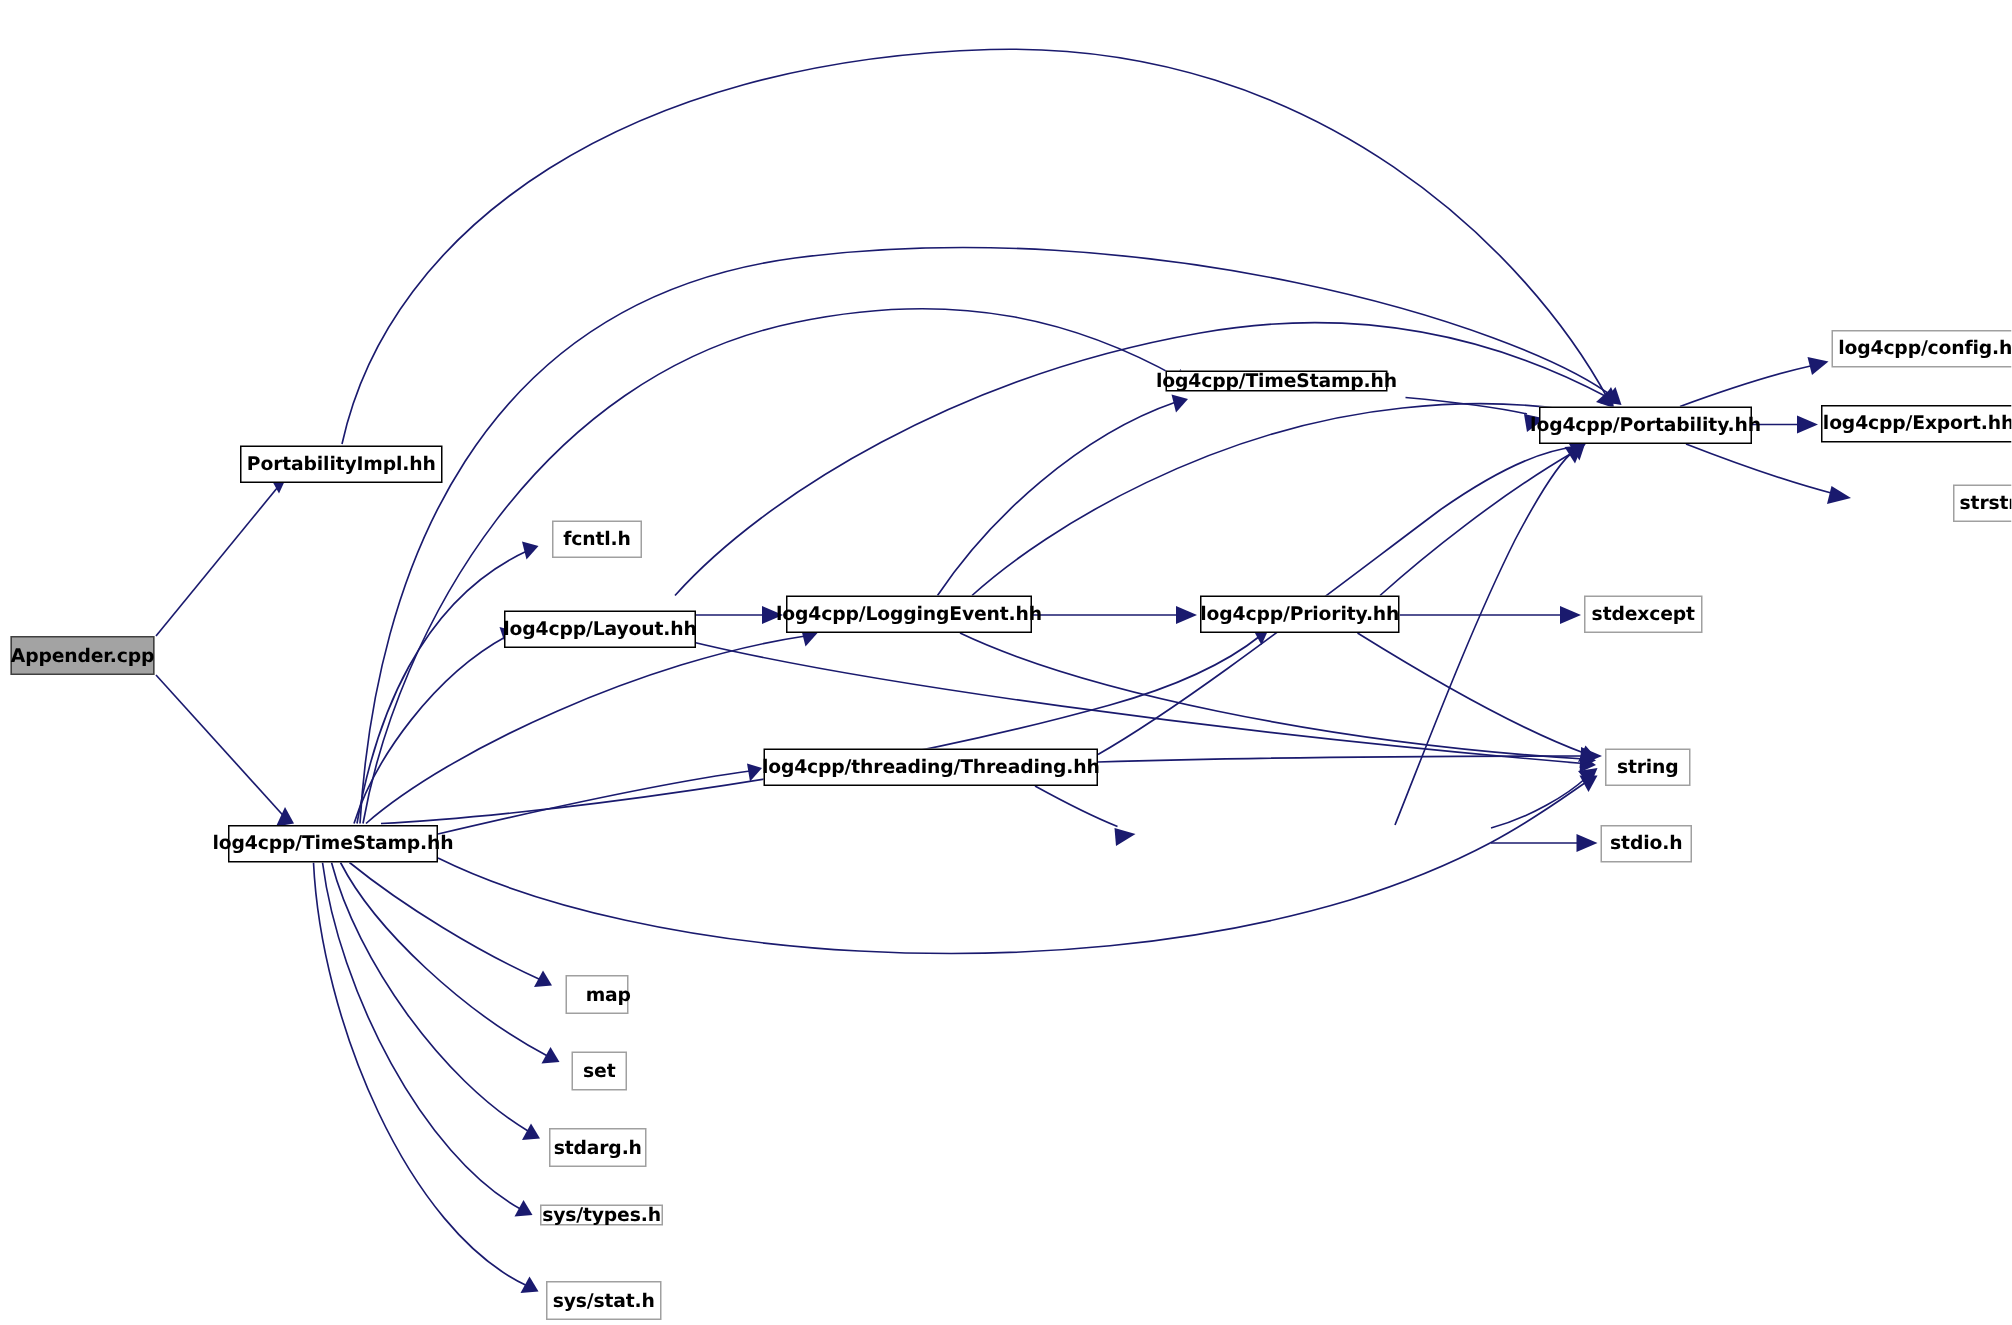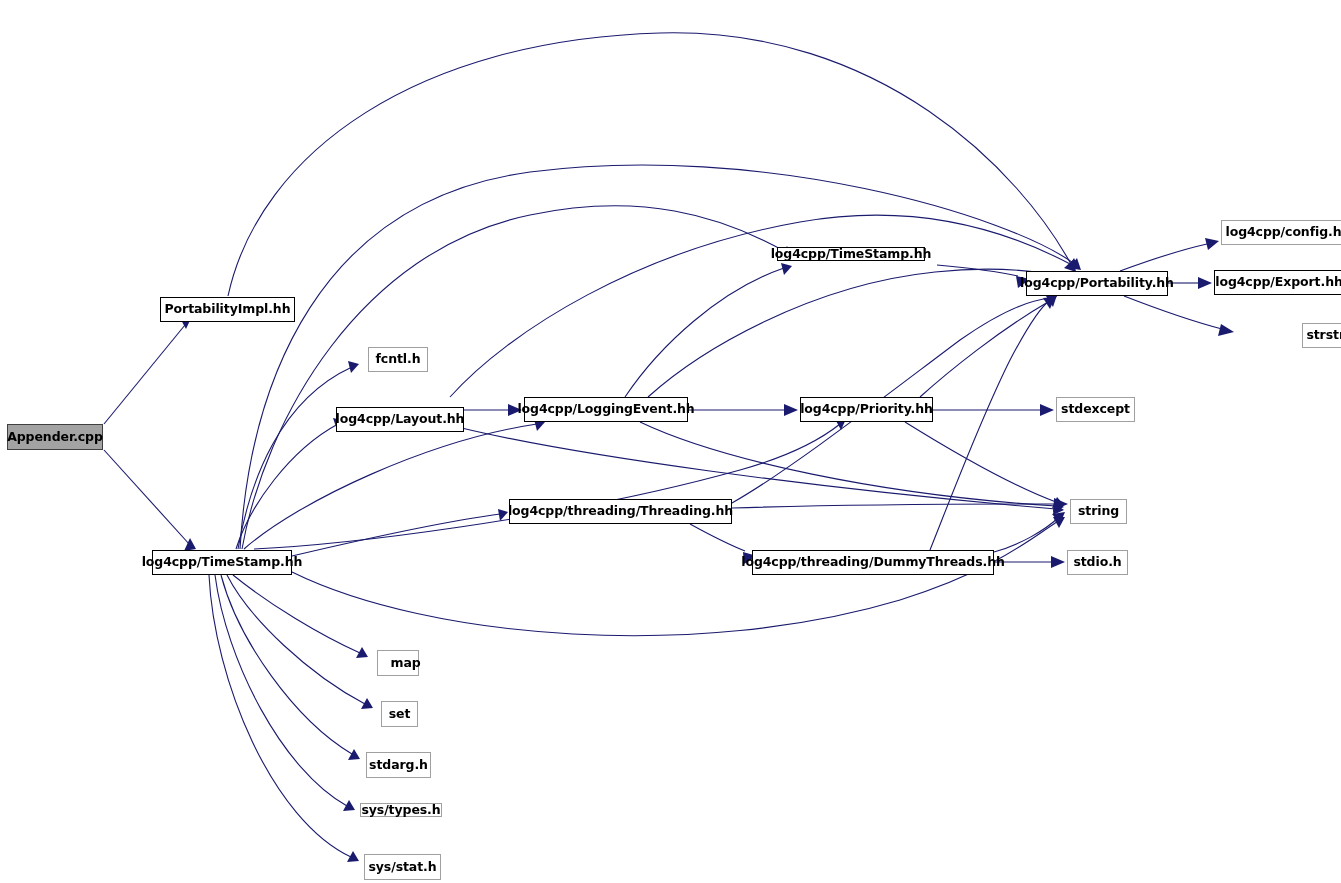--- a/index.html
+++ b/index.html
@@ -304,23 +304,20 @@
   </div>
 
   <div class="node-box node-external" style="left:1056px; top:397px; width:79px; height:25px;">
     <span class="node-label">stdexcept</span>
   </div>
 
   <div class="node-box node-internal node-overflow" style="left:509px; top:499px; width:223px; height:25px;">
     <span class="node-label">log4cpp/threading/Threading.hh</span>
   </div>
 
-  <div class="node-box node-internal node-overflow" style="left:752px; top:550px; width:242px; height:25px;">
-    <span class="node-label">log4cpp/threading/DummyThreads.hh</span>
-  </div>
 
   <div class="node-box node-external" style="left:1070px; top:499px; width:57px; height:25px;">
     <span class="node-label">string</span>
   </div>
 
   <div class="node-box node-external node-overflow" style="left:1067px; top:550px; width:61px; height:25px;">
     <span class="node-label">stdio.h</span>
   </div>
 
   <div class="node-box node-external" style="left:377px; top:650px; width:42px; height:26px;padding-left:15px;">

